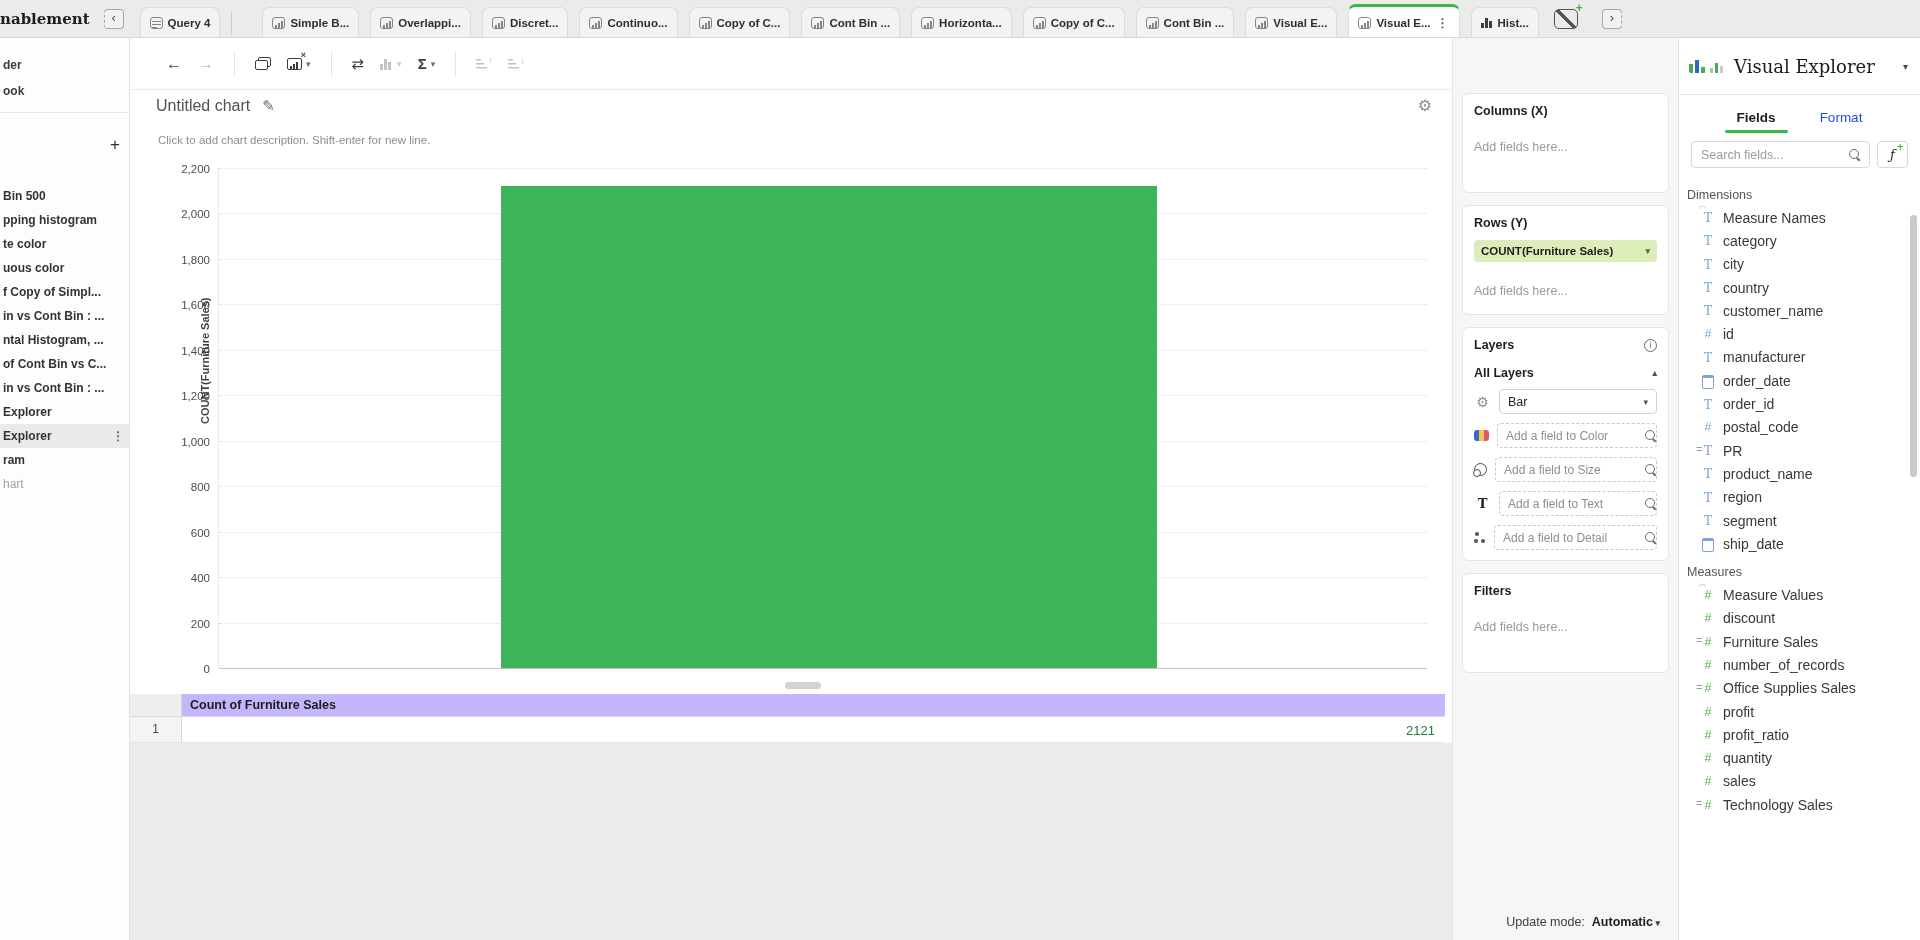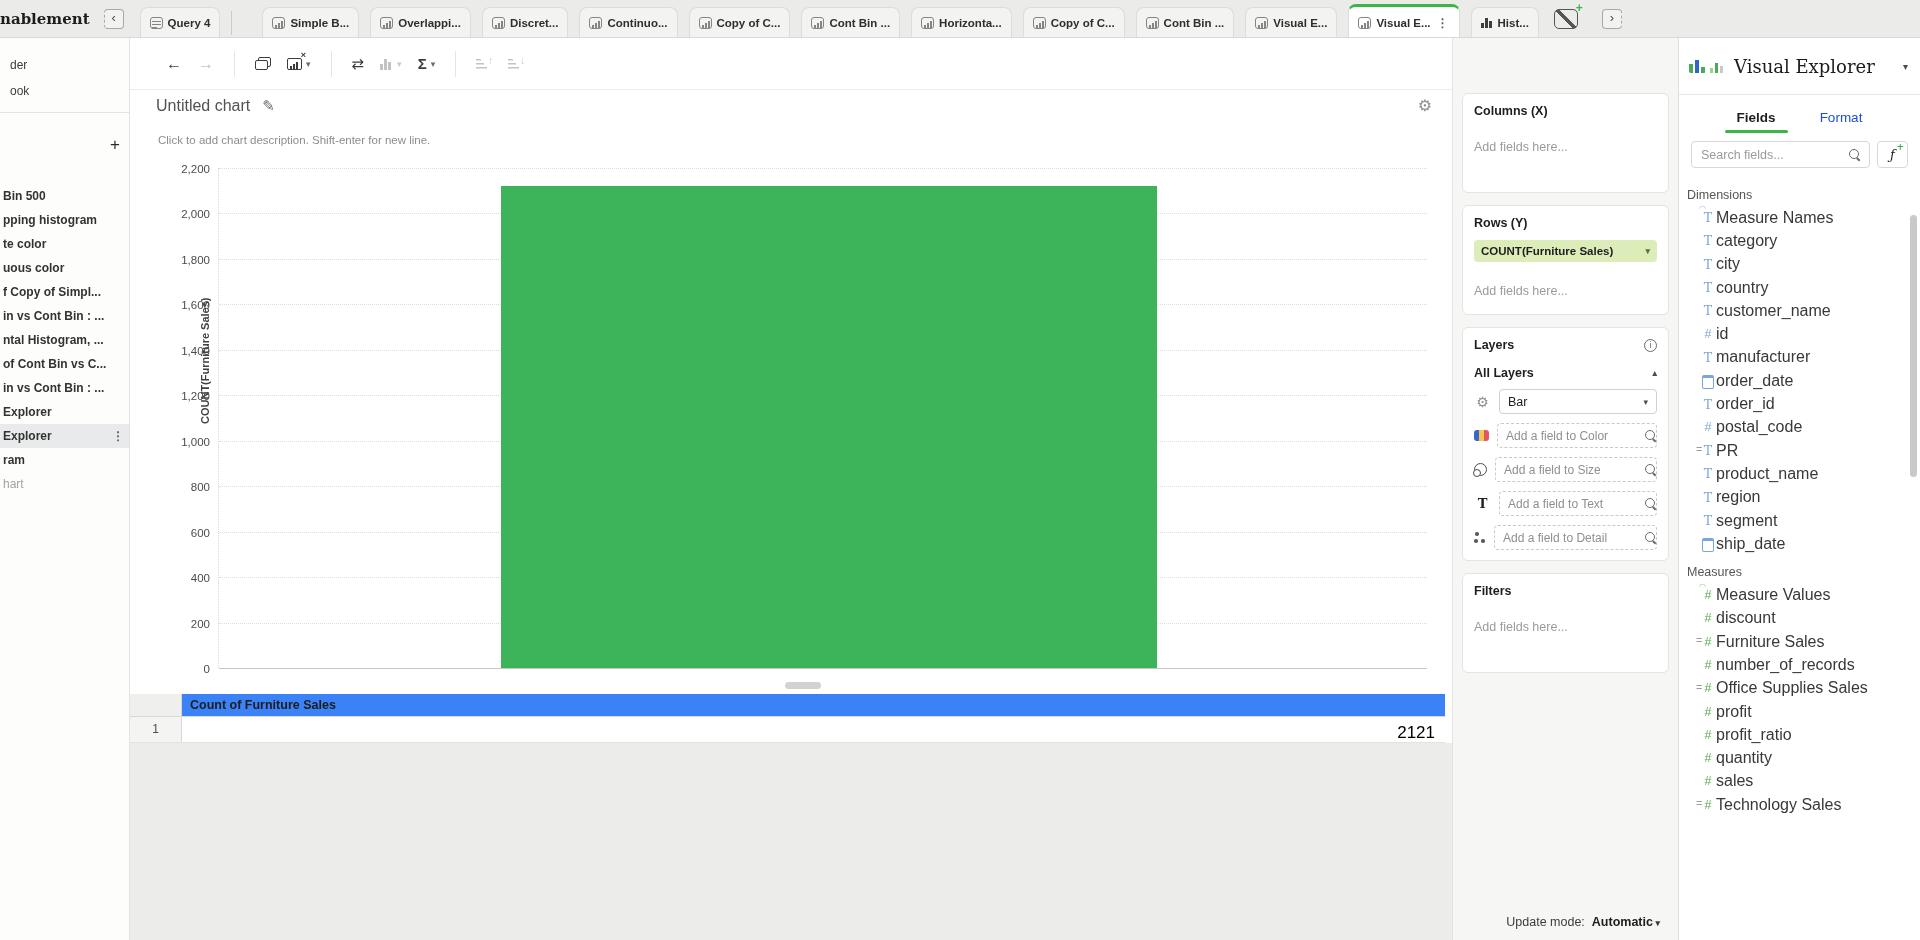--- a/index.html
+++ b/index.html
@@ -31,21 +31,21 @@
     background:
       linear-gradient(#3e3e3c,#3e3e3c) 0px bottom/3px 5px no-repeat,
       linear-gradient(#3e3e3c,#3e3e3c) 4px bottom/3px 10px no-repeat,
       linear-gradient(#3e3e3c,#3e3e3c) 8px bottom/3px 7px no-repeat; }
   .newtab-btn { position:relative; width:24px; height:20px; border:1.5px solid #555553; border-radius:5px; margin:0 14px 8px 4px; background:linear-gradient(45deg, transparent 44%, #555553 44% 56%, transparent 56%); cursor:pointer; }
   .newtab-btn::after { content:"+"; position:absolute; top:-9px; right:-6px; color:#3bb54a; font-weight:700; font-size:12px; }
   .expand-btn { width:20px; height:20px; border:1.3px solid #a8a8a6; border-right-style:dashed; border-radius:4px; color:#4a4a48; font-size:13px; line-height:16px; text-align:center; margin:0 0 8px 10px; background:#f2f2f0; cursor:pointer; }
 
   
   .sidebar { position:absolute; top:38px; left:0; width:130px; bottom:0; background:#fdfdfc; border-right:1px solid #e2e2e0; }
-  .side-top { padding:14px 4px 0 10px; }
+  .side-top { padding:14px 4px 0 3px;font-weight:bold; }
   .side-top-item { font-size:12px; color:#3c3c3a; padding:6px 0; cursor:pointer; }
   .side-div { height:1px; background:#e4e4e2; margin-top:8px; }
   .side-add { position:absolute; top:100px; right:9px; font-size:17px; color:#2d2d2b; cursor:pointer; line-height:14px; }
   .side-list { position:absolute; top:146px; left:0; right:0; }
   .side-item { position:relative; font-size:12px; font-weight:600; color:#333331; padding:5px 10px 5px 3px; white-space:nowrap; overflow:hidden; cursor:pointer; }
   .side-item.is-selected { background:#e8eaeb; font-weight:700; }
   .side-item.is-selected::after { content:"⋮"; position:absolute; right:5px; top:5px; color:#5c5c5a; }
   .side-item.is-muted { color:#a3a3a1; font-weight:400; }
 
   
@@ -96,26 +96,26 @@
   .bar { position:absolute; bottom:0; left:23%; width:53.6%; background:#3eb45a; cursor:pointer; }
 
   .plot-handle { position:absolute; top:644px; left:655px; width:36px; height:7px; border-radius:4px; background:#d2d2d0; cursor:ns-resize; }
 
   .main-bottom { position:absolute; top:656px; left:0; right:0; bottom:0; display:flex; flex-direction:column; }
   .actions { height:34px; border-top:1px solid #e3e3e1; display:flex; align-items:center; justify-content:flex-end; gap:12px; padding-right:30px; background:#fff; }
   .act-btn { height:26px; padding:0 20px; border:1px solid #d2d2d0; border-radius:6px; background:#fff; font-size:12.5px; font-weight:700; color:#1c1c1a; cursor:pointer; font-family:inherit; }
   .min-ic { width:13px; height:2.5px; background:#4c4c4a; margin-left:6px; cursor:pointer; }
   .max-ic { width:12px; height:10px; border:1.5px solid #4c4c4a; border-top-width:3px; border-radius:2px; margin-left:10px; cursor:pointer; }
   .rtable { width:calc(100% - 7px); }
-  .rt-head { display:flex; height:23px; background:#3b82f6; border-bottom:1px solid #d8d8d6; }
+  .rt-head { display:flex; height:23px; background:#c4b5fd; border-bottom:1px solid #d8d8d6; }
   .rt-numcol { width:52px; border-right:1px solid #d8d8d6; background:#efefed; text-align:center; font-size:12px; color:#4c4c4a; flex:none; }
   .rt-headcell { flex:1; font-size:12.5px; font-weight:700; color:#1d1d1b; padding:4px 0 0 8px; }
   .rt-row { display:flex; height:26px; background:#fff; border-bottom:1px solid #e3e3e1; }
   .rt-row .rt-numcol { background:#f4f4f2; padding-top:5px; }
-  .rt-valcell { flex:1; text-align:right; padding:6px 10px 0 0; font-size:17px; color:#000000; }
+  .rt-valcell { flex:1; text-align:right; padding:6px 10px 0 0; font-size:13px; color:#15803d; }
   .filler { flex:1; background:#ececea; }
 
   
   .config { position:absolute; top:38px; left:1452px; width:226px; bottom:0; background:#f6f6f4; border-left:1px solid #e3e3e1; padding:55px 9px 0 9px; }
   .card { background:#fff; border:1px solid #e4e4e2; border-radius:6px; padding:10px 11px; margin-bottom:12px; }
   .card-label { font-size:12.5px; font-weight:700; color:#1e1e1c; }
   .placeholder { font-size:12.5px; color:#9b9b99; margin-top:22px; cursor:pointer; }
   .card-columns { min-height:100px; }
   .card-rows { min-height:110px; }
   .pill { margin-top:10px; background:#dcedba; border-radius:4px; height:22px; display:flex; align-items:center; padding:0 7px; font-size:11.5px; font-weight:700; color:#1e1e1c; cursor:pointer; }
@@ -166,21 +166,21 @@
   .fp-tab.is-active { font-weight:700; color:#1e1e1c; }
   .fp-tab.is-active::after { content:""; position:absolute; left:-12px; right:-12px; bottom:2px; height:3px; border-radius:2px; background:#3bb54a; }
   .fp-search-row { display:flex; gap:7px; padding:2px 12px 10px 12px; }
   .fp-search { flex:1; height:27px; border:1px solid #d8d8d6; border-radius:4px; position:relative; display:flex; align-items:center; }
   .fp-search input { border:none; outline:none; background:transparent; width:100%; padding:0 26px 0 9px; font-size:12.5px; font-family:inherit; color:#333; }
   .fp-search input::placeholder { color:#9b9b99; }
   .search-mag { position:absolute; right:8px; top:7px; }
   .fx-btn { width:31px; height:27px; border:1px solid #d8d8d6; border-radius:4px; background:#fff; font-size:13px; color:#1e1e1c; cursor:pointer; position:relative; font-family:"DejaVu Serif",serif; font-style:italic; }
   .fx-btn::after { content:"+"; position:absolute; top:0px; right:3px; font-size:9px; color:#3bb54a; font-style:normal; font-weight:700; }
   .group-label { font-size:12.5px; color:#55 5553; color:#555553; padding:10px 0 4px 8px; }
-  .f-row { position:relative; display:flex; align-items:center; height:23.3px; padding-left:30px; font-size:16px; color:#38 3836; color:#383836; cursor:grab; }
+  .f-row { position:relative; display:flex; align-items:center; gap:7px; height:23.3px; padding-left:30px; font-size:14px; color:#38 3836; color:#383836; cursor:grab; }
   .f-row.is-calculated::before { content:"="; position:absolute; left:17px; top:4px; font-size:11px; color:#9b9b99; }
   .ficon { width:16px; flex:none; text-align:center; position:relative; font-size:12.5px; margin-left:-9px; }
   .dim .ficon { color:#7aa5d8; }
   .meas .ficon { color:#55ae4c; }
   .fi-text-field::after { content:"T"; font-family:"DejaVu Serif",serif; }
   .fi-number-field::after { content:"#"; }
   .fi-date-field { display:flex; justify-content:center; }
   .fi-date-field::after { content:""; width:10px; height:10px; border:1.3px solid currentColor; border-top-width:3.5px; border-radius:2px; margin-top:2px; }
   .fi-measure-names-field::after { content:"T"; font-family:"DejaVu Serif",serif; }
   .fi-measure-names-field::before, .fi-measure-values-field::before { content:"◠"; position:absolute; top:-6px; left:-1px; font-size:8px; opacity:.65; }

